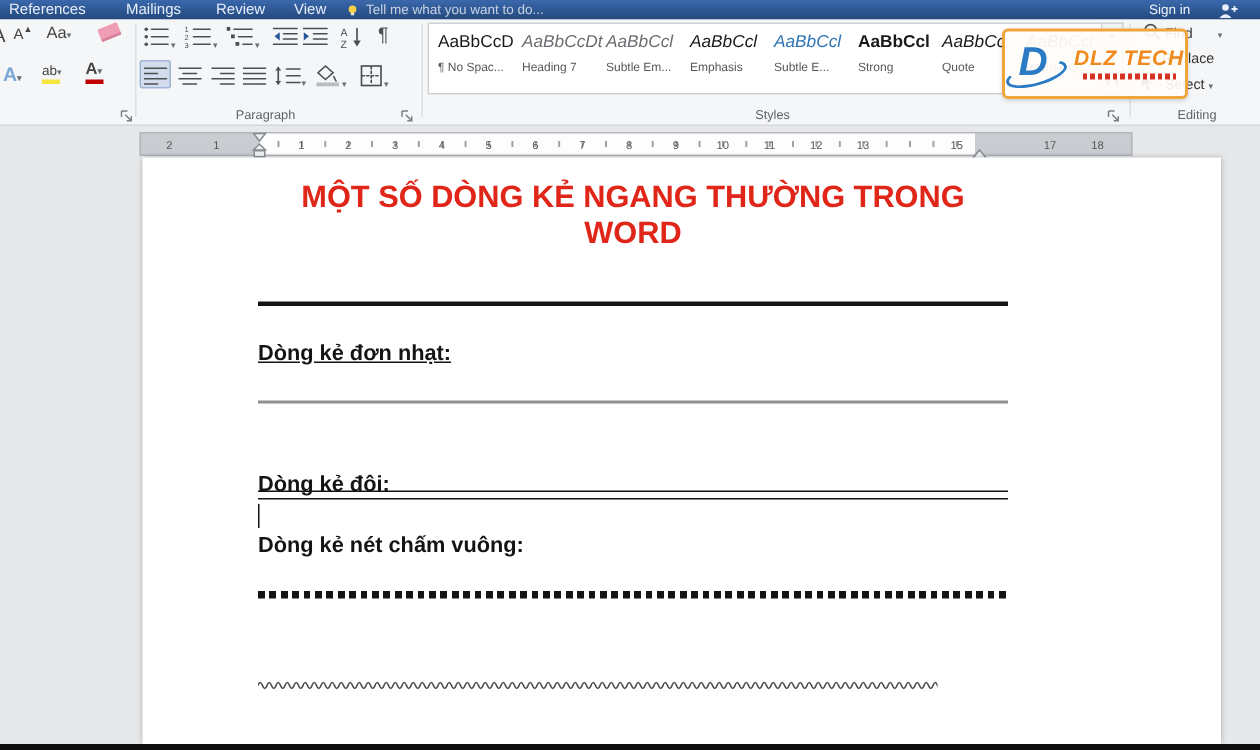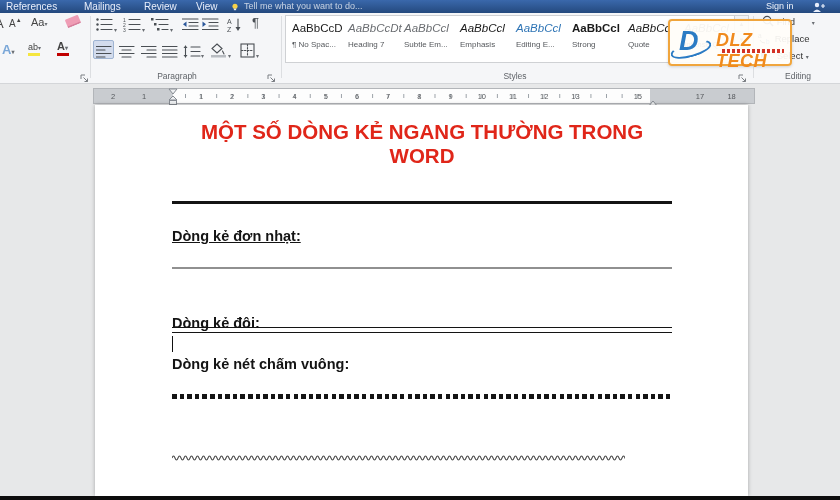--- a/index.html
+++ b/index.html
@@ -47,36 +47,36 @@
   
   .edrow { position:absolute; font-size:9.5px; color:#333; }
   .edrow svg { vertical-align:-2px; }
 
   
   #logo { position:absolute; left:668px; top:19px; width:124px; height:47px; z-index:60;
     background:rgba(255,253,249,.93); border:2px solid #f0a53c; border-radius:4px; box-shadow:0 1px 3px rgba(0,0,0,.15); }
   #logo-d { position:absolute; left:9px; top:5px; font-size:27px; font-weight:bold; font-style:italic; color:#2b7bc4; }
   #logo-swoosh { position:absolute; left:0px; top:21px; width:42px; height:15px;
     border:2.5px solid #2b7bc4; border-radius:50%; transform:rotate(-16deg); border-top-color:transparent; }
-  #logo-text { position:absolute; left:46px; top:9px; font-size:18px; font-weight:bold; font-style:italic; color:#f08a1d; letter-spacing:.5px; }
+  #logo-text { position:absolute; left:46px; top:9px; font-size:14px; font-weight:bold; font-style:italic; color:#f08a1d; letter-spacing:.5px; }
   #logo-tagline { position:absolute; left:52px; top:28px; width:62px; height:3.5px;
     background:repeating-linear-gradient(90deg,#d43224 0 3px,transparent 3px 5px); }
 
   
   #ruler { position:absolute; left:93px; top:88px; width:662px; height:16px;
     background:#c9ccd0; border:1px solid #b2b5b9; }
   #ruler-active { position:absolute; left:79px; top:0; width:477px; height:14px; background:#fdfdfd;
     background-image:repeating-linear-gradient(90deg,#9aa0a6 0 1px,transparent 1px 15.6px);
     background-size:15.6px 4px; background-position:12px 5px; background-repeat:repeat-x; }
   .rnum { position:absolute; top:3px; font-size:7.5px; color:#55585c; transform:translateX(-50%); }
   .rmark { position:absolute; }
   .rmark svg { fill:#eef0f2; stroke:#868b92; stroke-width:1; }
 
   
-  #page { position:absolute; left:95px; top:105px; width:653px; height:391px; background:#ffffff;
+  #page { position:absolute; left:95px; top:105px; width:719px; height:391px; background:#ffffff;
     box-shadow:0 0 4px rgba(0,0,0,.28);padding-left:24px; }
   #doc-title { position:absolute; left:77px; top:15px; width:500px; text-align:center;
     font-size:20.5px; font-weight:bold; color:#e02619; letter-spacing:0; }
   .sec-label { position:absolute; left:77px; font-size:14.5px; font-weight:bold; color:#141414; }
   .line { position:absolute; left:77px; width:500px; }
   .line-thick  { height:3px; background:#141414; }
   .line-thin   { height:1.5px; background:#909090; }
   .line-double { height:6px; border-top:1.4px solid #141414; border-bottom:1.4px solid #141414; }
   .line-dotted { height:4.5px; background:repeating-linear-gradient(90deg,#141414 0 4.5px,transparent 4.5px 7.6px); }
   .line-wavy   { width:453px; height:9px; }
@@ -264,21 +264,21 @@
         <div class="style-item">
           <div class="sample s-gray-italic">AaBbCcl</div>
           <div class="slabel">Subtle Em...</div>
         </div>
         <div class="style-item">
           <div class="sample s-italic">AaBbCcl</div>
           <div class="slabel">Emphasis</div>
         </div>
         <div class="style-item">
           <div class="sample s-blue-italic">AaBbCcl</div>
-          <div class="slabel">Editing E...</div>
+          <div class="slabel">Subtle E...</div>
         </div>
         <div class="style-item">
           <div class="sample s-bold">AaBbCcl</div>
           <div class="slabel">Strong</div>
         </div>
         <div class="style-item">
           <div class="sample s-italic">AaBbCc</div>
           <div class="slabel">Quote</div>
         </div>
         <div class="style-item">

